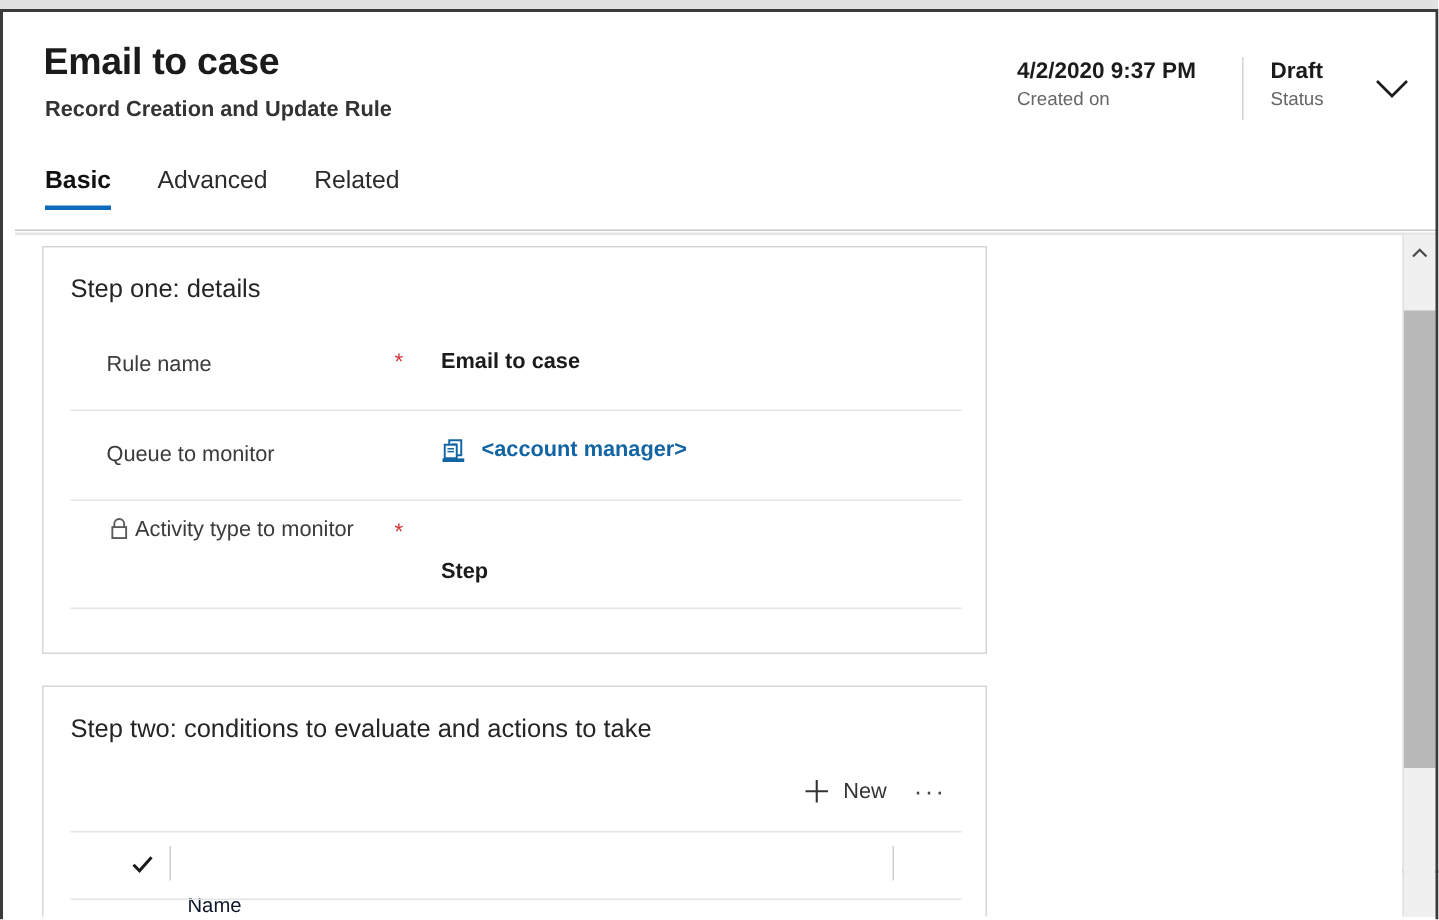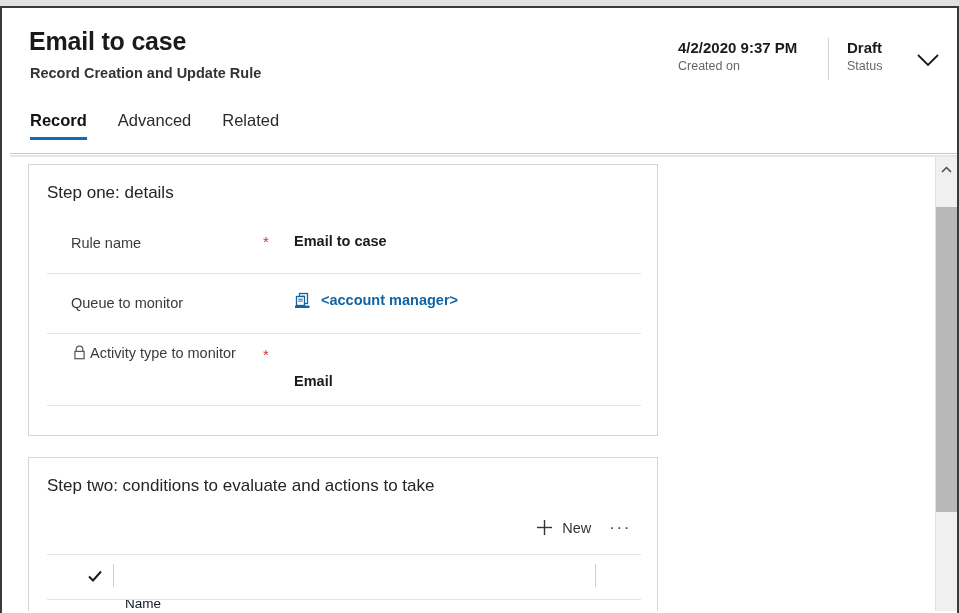--- a/index.html
+++ b/index.html
@@ -395,21 +395,21 @@
     <div class="hdr-chevron">
       <span>
         <svg width="22" height="13" viewBox="0 0 22 13">
           <polyline points="1,1 11,11 21,1" fill="none" stroke="#1b1b1b" stroke-width="1.8"></polyline>
         </svg>
       </span>
     </div>
 
     <div class="tabs">
       <div class="tab selected">
-        <span>Record</span>
+        <span>Basic</span>
       </div>
       <div class="tab">
         <span>Advanced</span>
       </div>
       <div class="tab">
         <span>Related</span>
       </div>
     </div>
   </div>
 
@@ -451,21 +451,21 @@
         <div class="field-label with-lock" style="top:8px; width:175px;">
           <span class="lock-icon">
             <svg width="13" height="15" viewBox="0 0 13 15">
               <path d="M3.2 6.5 V4.3 a3.3 3.3 0 0 1 6.6 0 V6.5" fill="none" stroke="#5a5a5a" stroke-width="1.25"></path>
               <rect x="1.9" y="6.4" width="9.2" height="7.3" fill="none" stroke="#5a5a5a" stroke-width="1.25"></rect>
             </svg>
           </span>
           <span>Activity type to monitor</span>
         </div>
         <div class="req-star" style="top:12px;">*</div>
-        <div class="field-value" style="top:38px;">Email</div>
+        <div class="field-value" style="top:38px;">Step</div>
       </div>
       <div class="row-divider" style="top:240px;"></div>
     </section>
 
     <section class="card" id="card-step-two">
       <div class="card-title">Step two: conditions to evaluate and actions to take</div>
 
       <div class="cmdbar">
         <div class="cmd-btn">
           <span class="cmd-plus">

